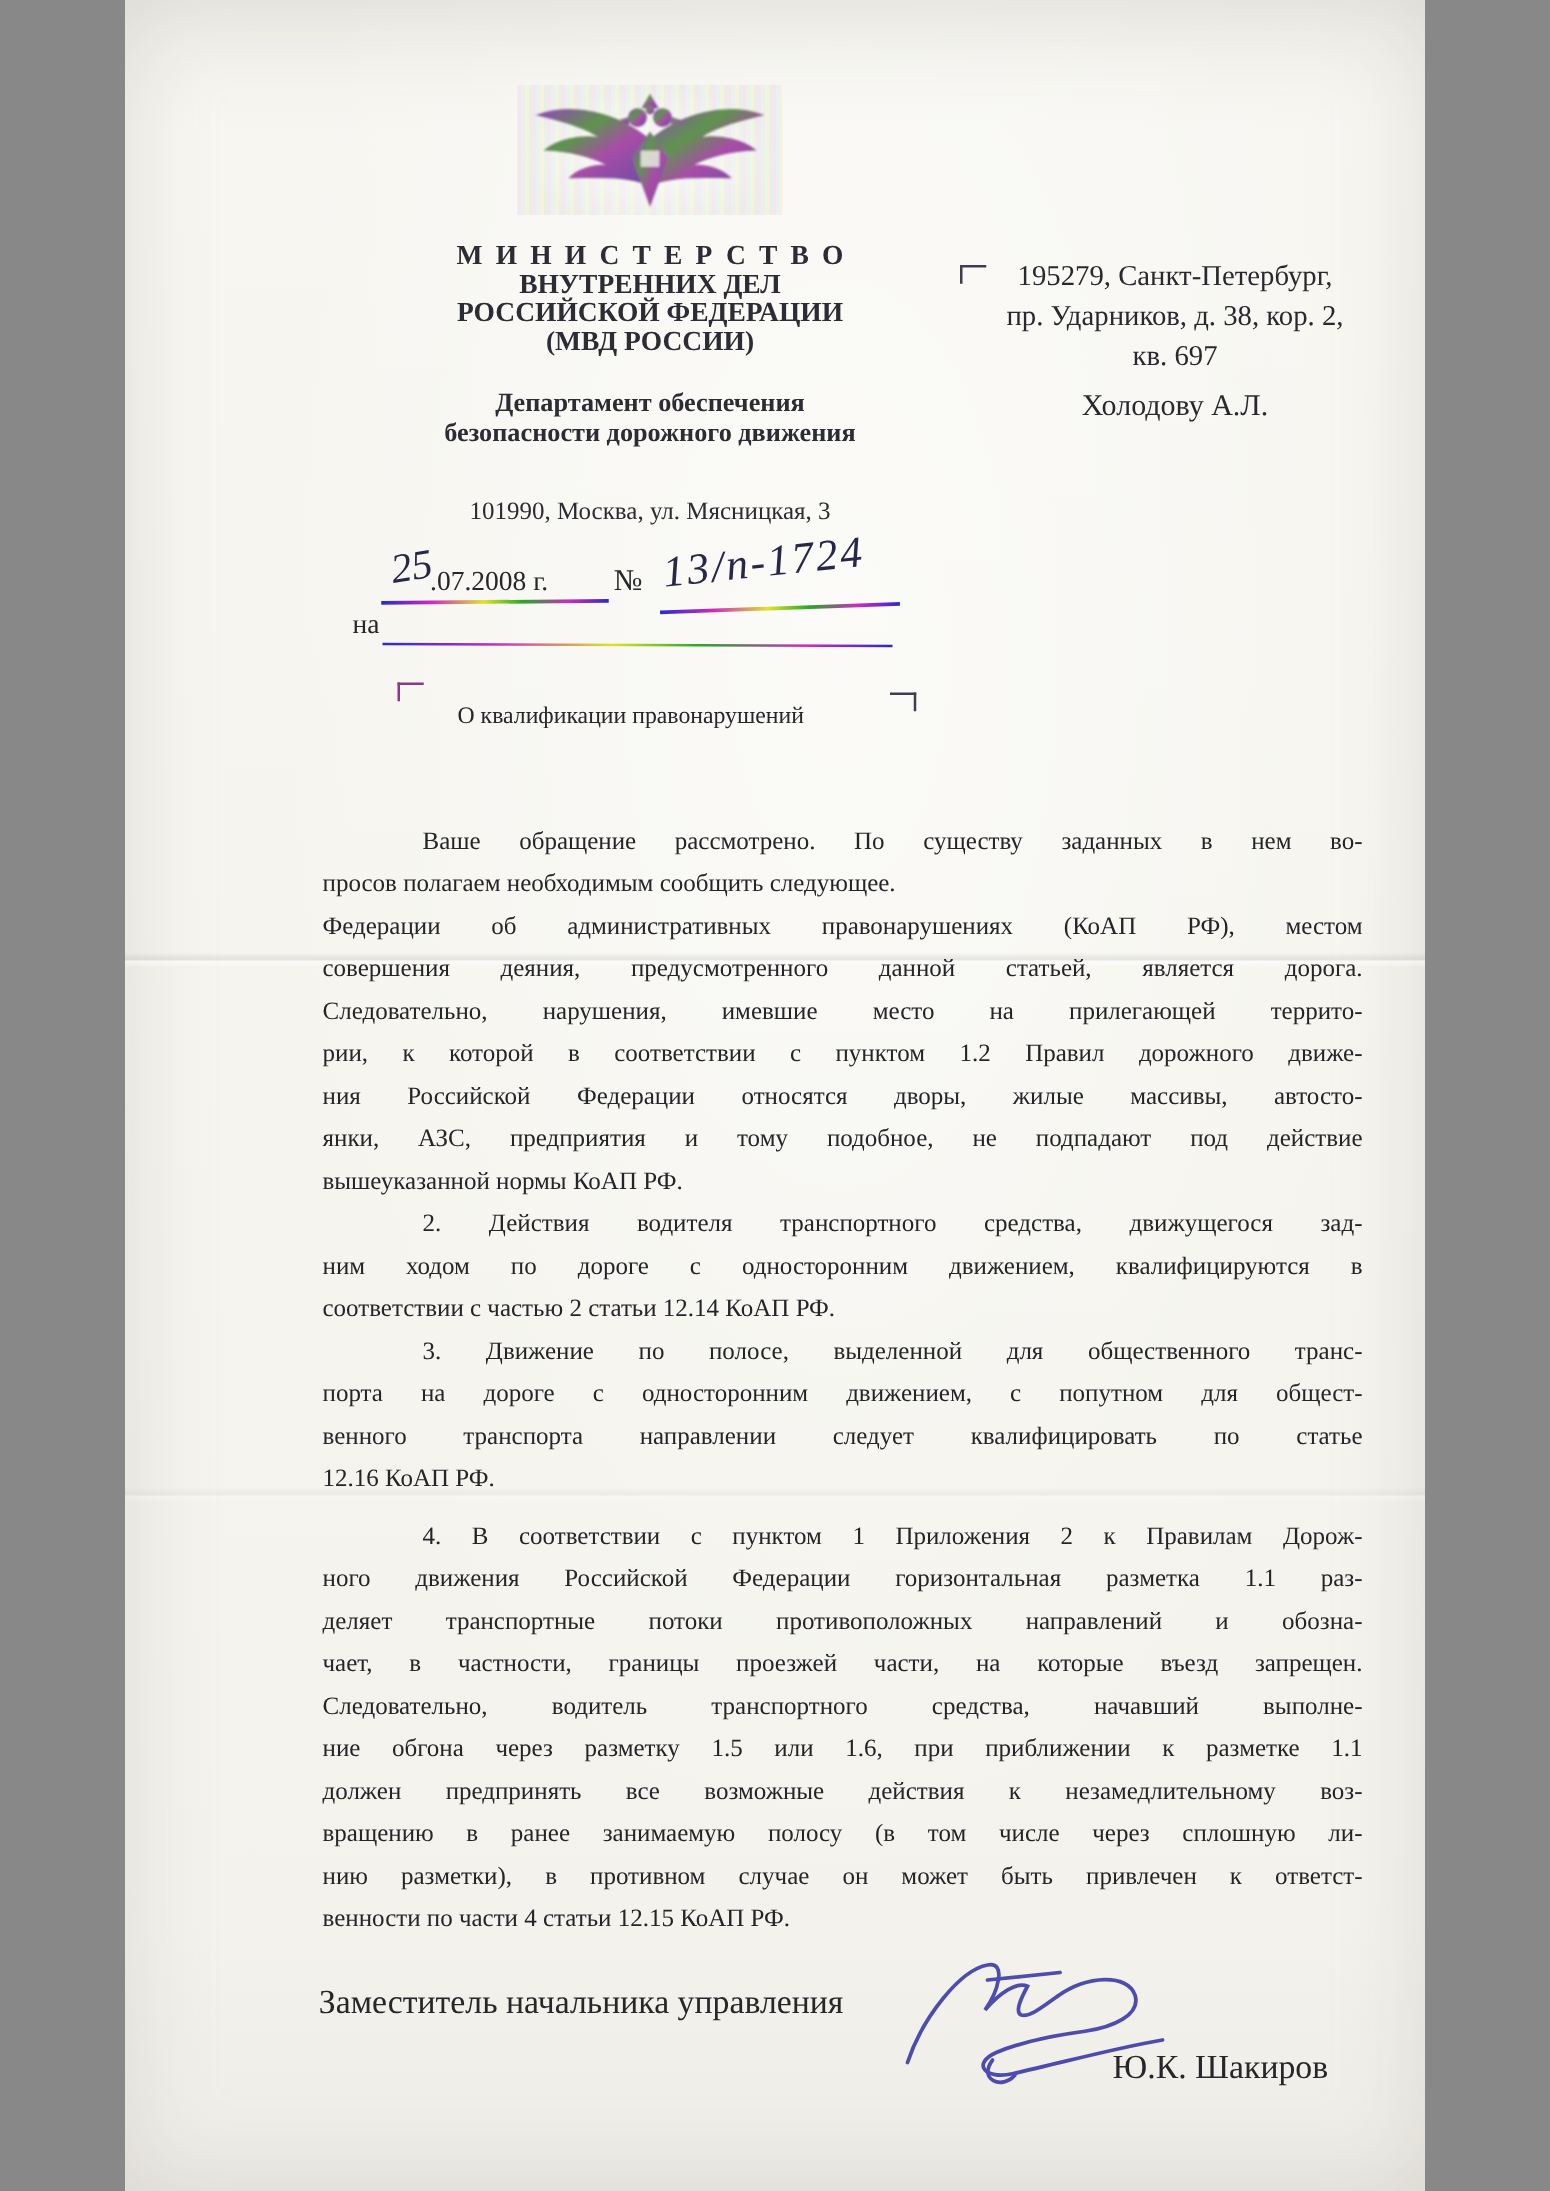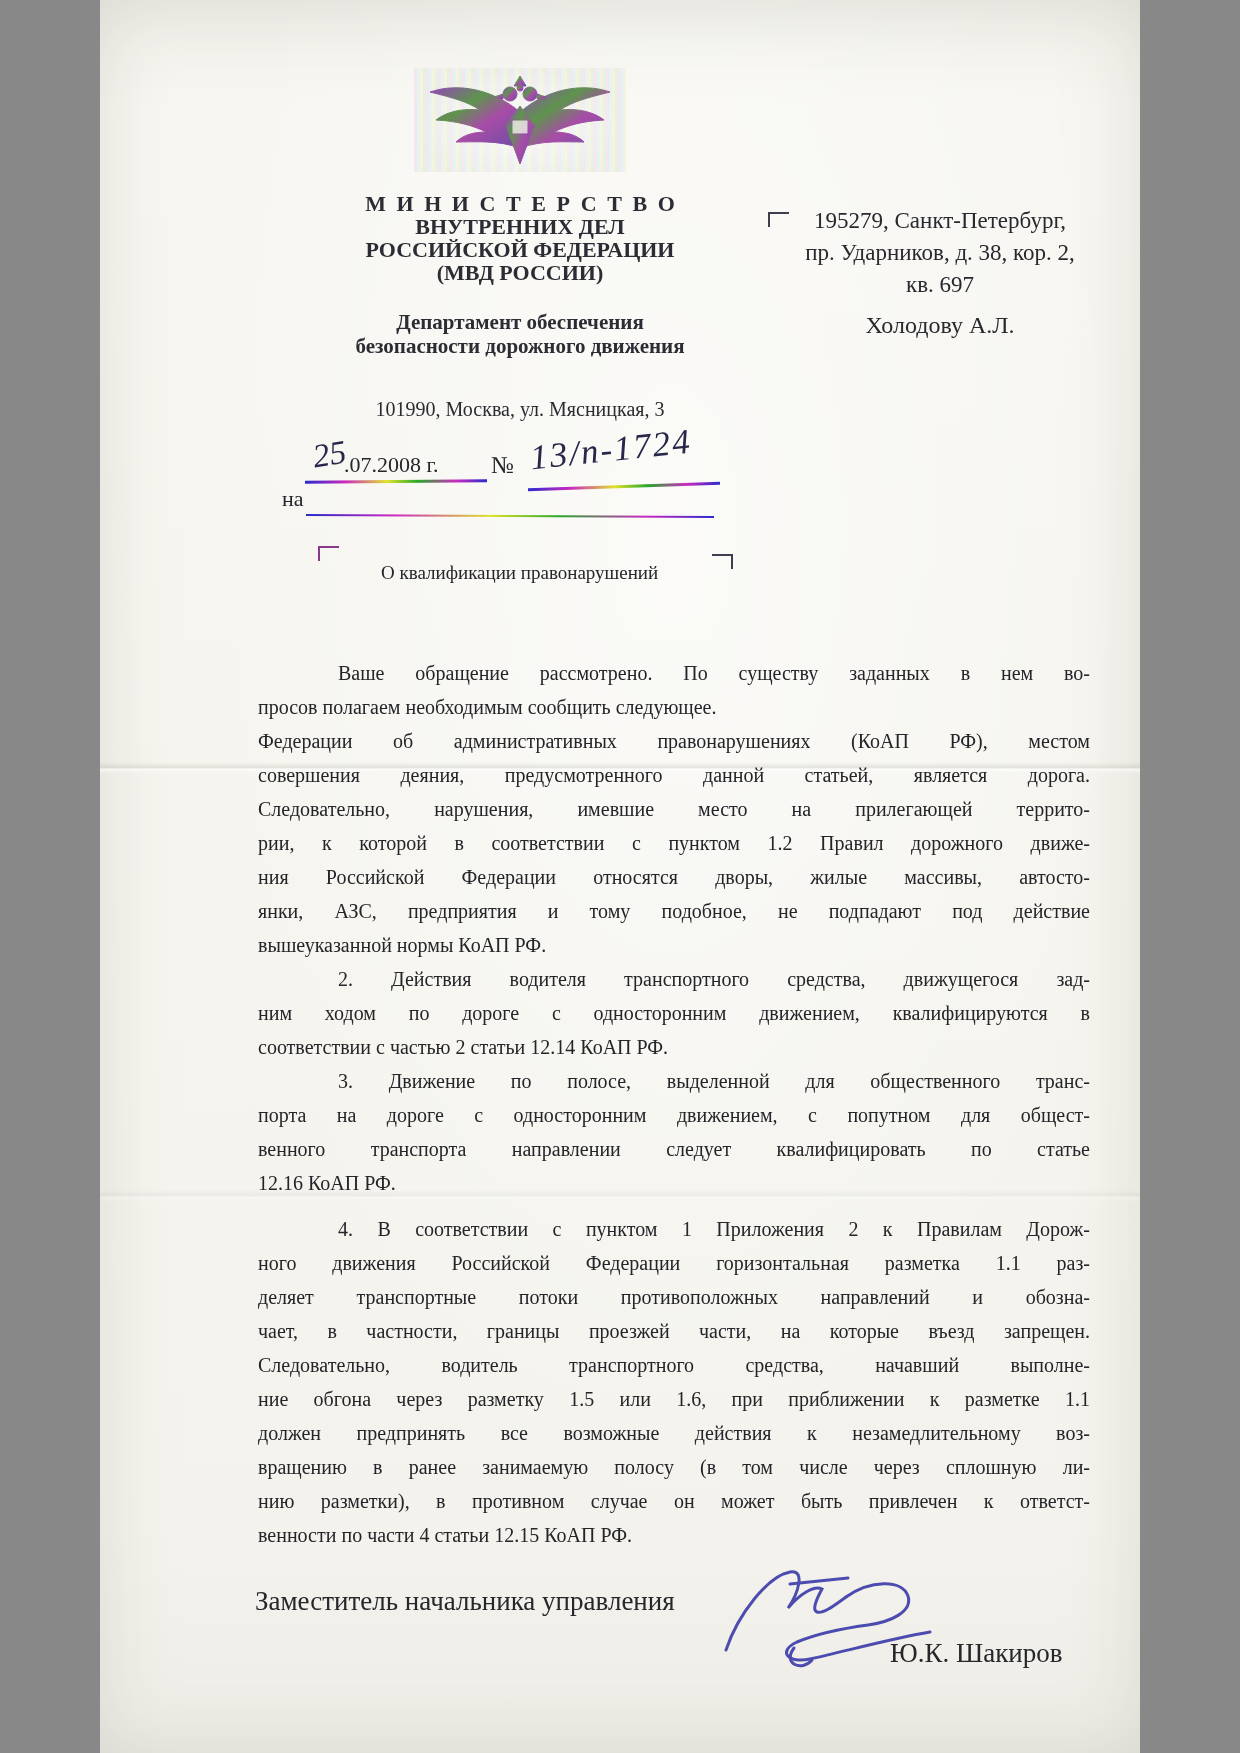--- a/index.html
+++ b/index.html
@@ -55,21 +55,21 @@
   .c-tr { border-right:2px solid #5a2a8a; border-top:2px solid #5a2a8a; }
   .c-sl { left:218px; top:546px; border-left:2px solid #8a3a8a; border-top:2px solid #8a3a8a; }
   .c-sr { left:612px; top:554px; border-right:2px solid #3e3e50; border-top:2px solid #3e3e50; }
 
   
   .recipient { position:absolute; left:640px; top:205px; width:400px; text-align:center;
     font-size:23px; line-height:32px; color:#28282e; }
   .recipient .name { margin-top:8px; font-size:24px; }
 
   
-  .subject { position:absolute; left:281px; top:562px; font-size:19px; color:#26262b;text-align:right; }
+  .subject { position:absolute; left:266px; top:562px; font-size:19px; color:#26262b;text-align:right; }
 
   
   .body-text { position:absolute; left:158px; top:656px; width:832px;
     font-size:20px; line-height:34px; color:#242429; }
   .para.gap { margin-top:12px; }
   .bline { text-align:justify; text-align-last:justify; height:34px; white-space:nowrap;
     text-align-last:justify; }
   .bline.last { text-align-last:left; white-space:normal; }
   .bline.indent { text-indent:80px; }
 

